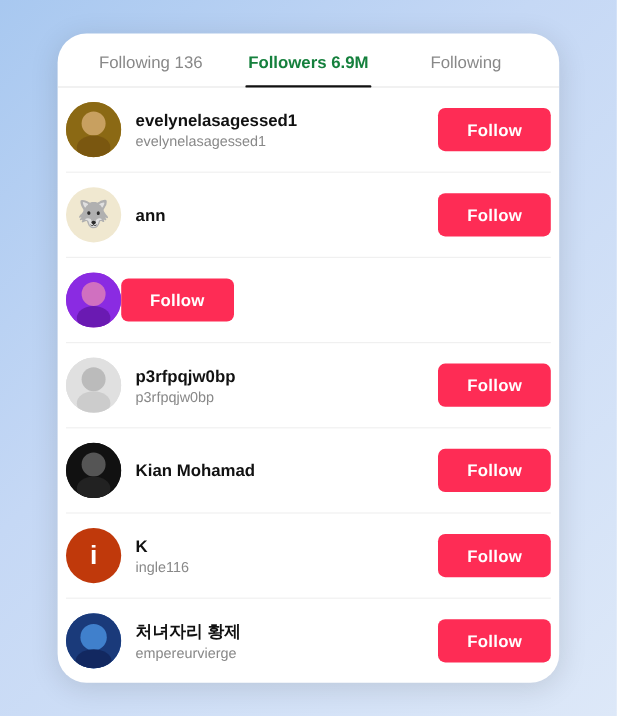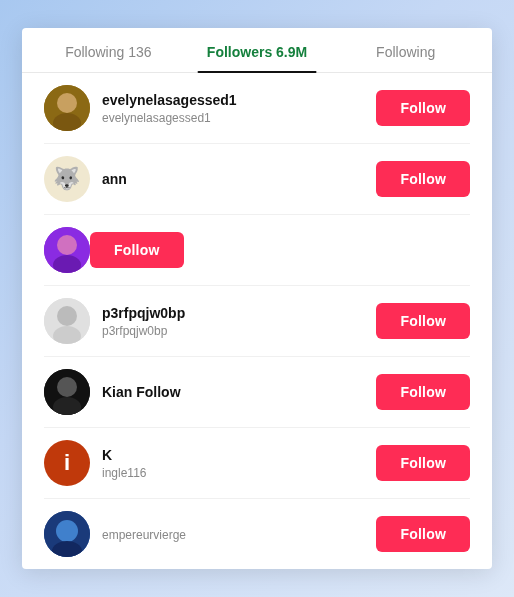--- a/index.html
+++ b/index.html
@@ -6,23 +6,23 @@
     body {
       width: 514px;
       height: 597px;
       display: flex;
       align-items: center;
       justify-content: center;
       background: linear-gradient(135deg, #a8c8f0 0%, #c5d8f5 40%, #dde8f8 100%);
       font-family: -apple-system, BlinkMacSystemFont, 'Segoe UI', sans-serif;
     }
     .card {
-      width: 470px;
+      width: 418px;
       background: #fff;
-      border-radius: 4px;
+      border-radius: 24px;
       overflow: hidden;
       box-shadow: 0 4px 24px rgba(0,0,0,0.12);
     }
     .tabs {
       display: flex;
       border-bottom: 1px solid #e8e8e8;
       padding: 0 12px;
     }
     .tab {
       flex: 1;
@@ -43,21 +43,21 @@
       position: absolute;
       bottom: -1px;
       left: 50%;
       transform: translateX(-50%);
       width: 80%;
       height: 2px;
       background: #111;
       border-radius: 2px;
     }
     .user-list {
-      padding: 0 22px;
+      padding: 0 7px;
     }
     .user-item {
       display: flex;
       align-items: center;
       padding: 12px 0;
       border-bottom: 1px solid #f0f0f0;
     }
     .user-item:last-child {
       border-bottom: none;
     }
@@ -192,39 +192,40 @@
       </div>
       <div class="user-item">
         <div class="avatar av-kian">
           <svg viewBox="0 0 46 46" xmlns="http://www.w3.org/2000/svg">
       <rect width="46" height="46" fill="#111"></rect>
       <circle cx="23" cy="18" r="10" fill="#555"></circle>
       <ellipse cx="23" cy="38" rx="14" ry="10" fill="#222"></ellipse>
     </svg>
         </div>
         <div class="user-info">
-          <div class="user-name">Kian Follow</div>
+          <div class="user-name">Kian Mohamad</div>
         </div>
         <button class="follow-btn">Follow</button>
       </div>
       <div class="user-item">
         <div class="avatar av-k">i</div>
         <div class="user-info">
           <div class="user-name">K</div>
           <div class="user-handle">ingle116</div>
         </div>
         <button class="follow-btn">Follow</button>
       </div>
       <div class="user-item">
         <div class="avatar av-virgo">
           <svg viewBox="0 0 46 46" xmlns="http://www.w3.org/2000/svg">
       <rect width="46" height="46" fill="#1a3a7a"></rect>
       <circle cx="23" cy="20" r="11" fill="#4080cc"></circle>
       <ellipse cx="23" cy="40" rx="15" ry="10" fill="#122860"></ellipse>
     </svg>
         </div>
         <div class="user-info">
+          <div class="user-name">처녀자리 황제</div>
           <div class="user-handle">empereurvierge</div>
         </div>
         <button class="follow-btn">Follow</button>
       </div>
     </div>
 </div>
 
 </body></html>

